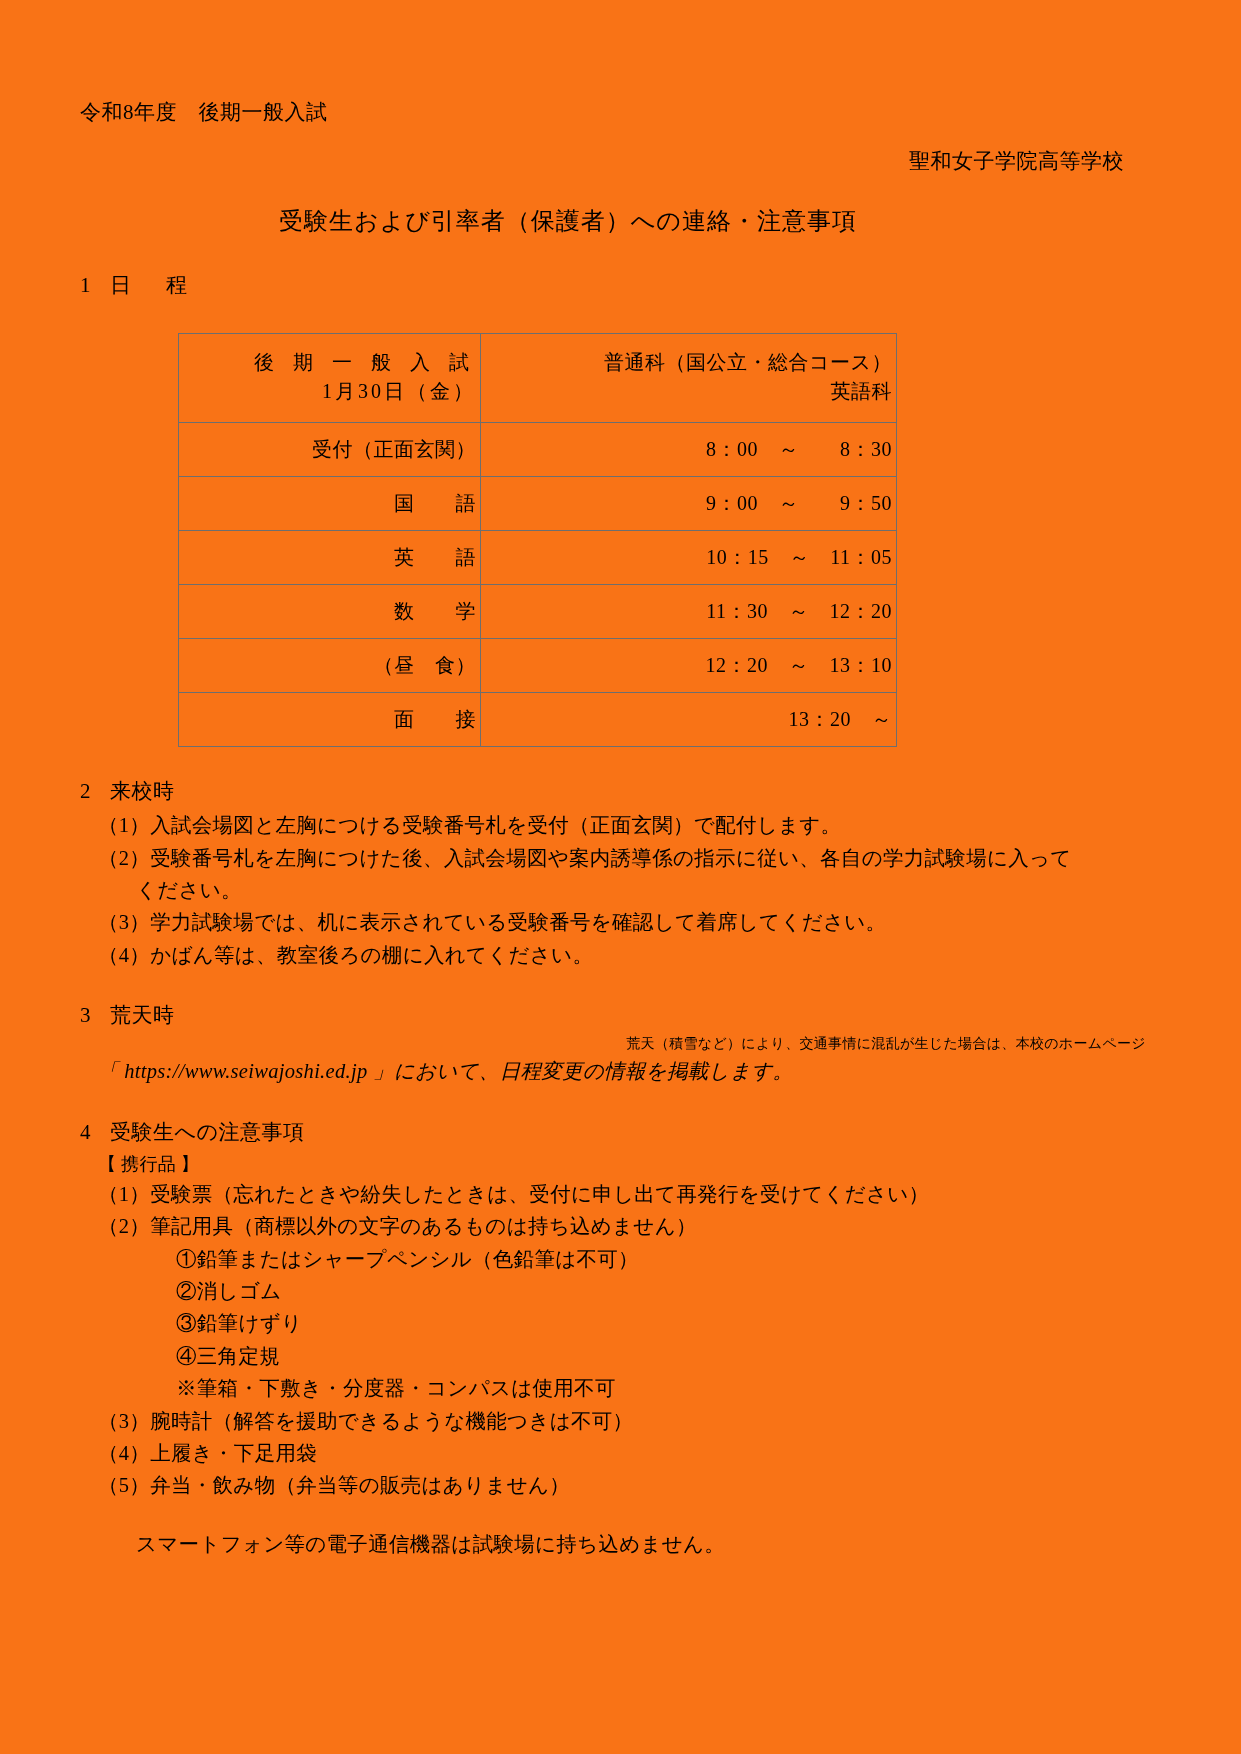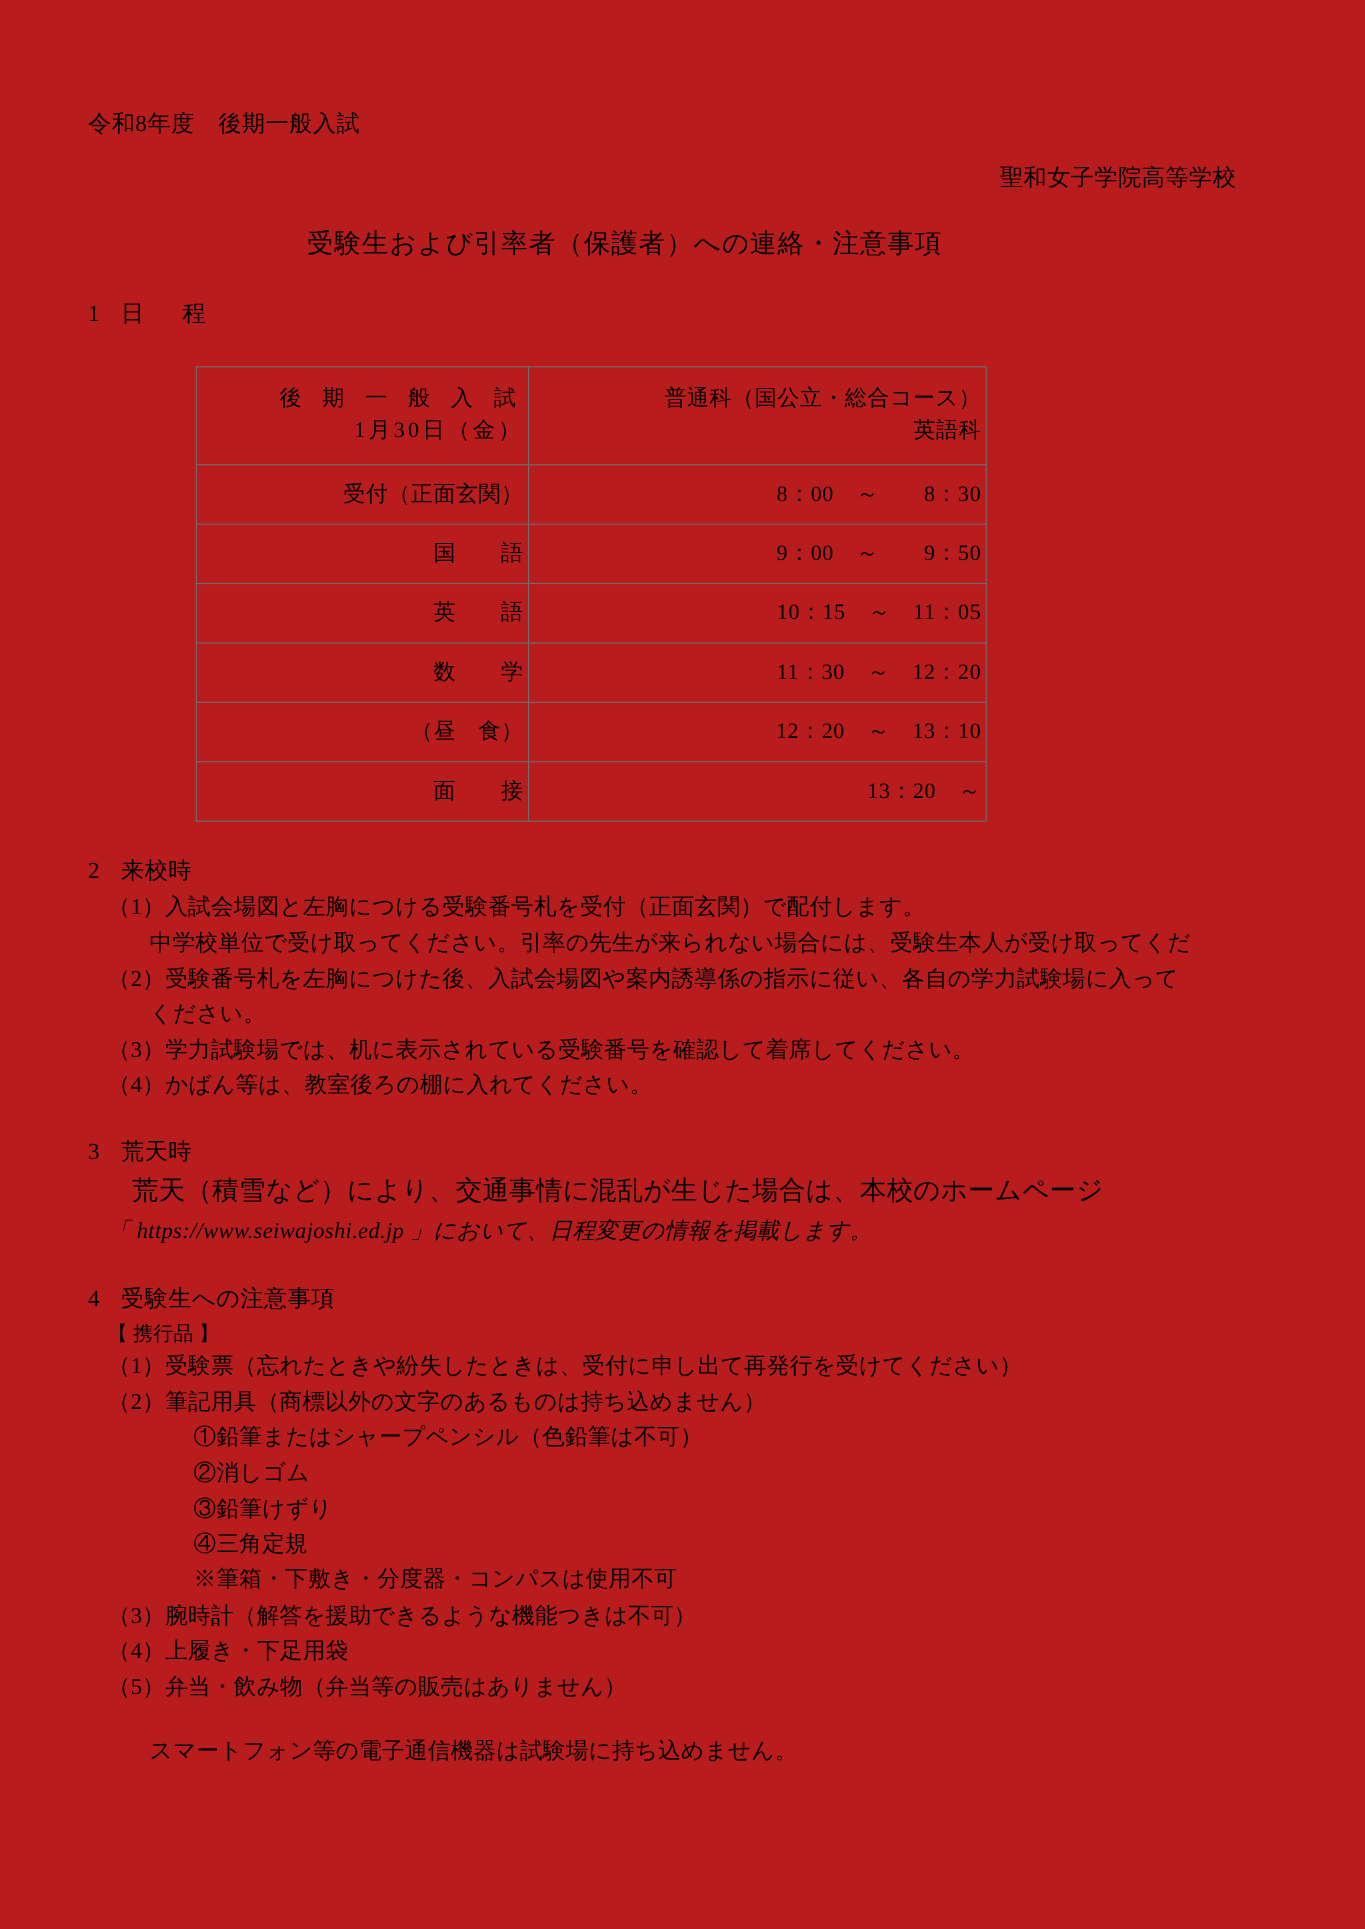--- a/index.html
+++ b/index.html
@@ -8,21 +8,21 @@
     background: #ffffff;
   }
   body {
     font-family: "Liberation Serif", "DejaVu Serif", serif;
     color: #000000;
   }
   .page {
     position: relative;
     width: 1241px;
     height: 1754px;
-    background: #b91c1c;
+    background: #f97316;
     box-sizing: border-box;
     padding: 100px 95px 60px 80px;
     overflow: hidden;
   }
 
   
   .doc-header-left {
     font-size: 21px;
     line-height: 1.2;
     letter-spacing: 0.5px;
@@ -100,24 +100,25 @@
     letter-spacing: 0.3px;
     padding-left: 56px;
   }
   .li-sub {
     font-size: 20.5px;
     line-height: 1.58;
     letter-spacing: 0.3px;
     padding-left: 96px;
   }
   .indent-1 {
-    font-size: 24px;
+    font-size: 14px;
     line-height: 1.58;
     letter-spacing: 0.3px;
     padding-left: 40px;
+    text-align: right;
   }
   .bracket-head {
     font-size: 18px;
     line-height: 1.58;
     letter-spacing: 0.3px;
     padding-left: 18px;
     font-family: Liberation Serif, serif;
   }
   .url { font-family: "Liberation Serif", serif; }
   .gap-md { height: 26px; }
@@ -174,21 +175,20 @@
         </tr>
       </tbody>
     </table>
   </div>
 
   <div class="section-heading">
     <span class="num">2</span><span>来校時</span>
   </div>
   <div class="body-block" style="margin-top:4px">
     <div class="li">（1）入試会場図と左胸につける受験番号札を受付（正面玄関）で配付します。</div>
-    <div class="li-cont">中学校単位で受け取ってください。引率の先生が来られない場合には、受験生本人が受け取ってくだ</div>
     <div class="li">（2）受験番号札を左胸につけた後、入試会場図や案内誘導係の指示に従い、各自の学力試験場に入って</div>
     <div class="li-cont">ください。</div>
     <div class="li">（3）学力試験場では、机に表示されている受験番号を確認して着席してください。</div>
     <div class="li">（4）かばん等は、教室後ろの棚に入れてください。</div>
   </div>
 
   <div class="section-heading">
     <span class="num">3</span><span>荒天時</span>
   </div>
   <div class="body-block" style="margin-top:4px">

